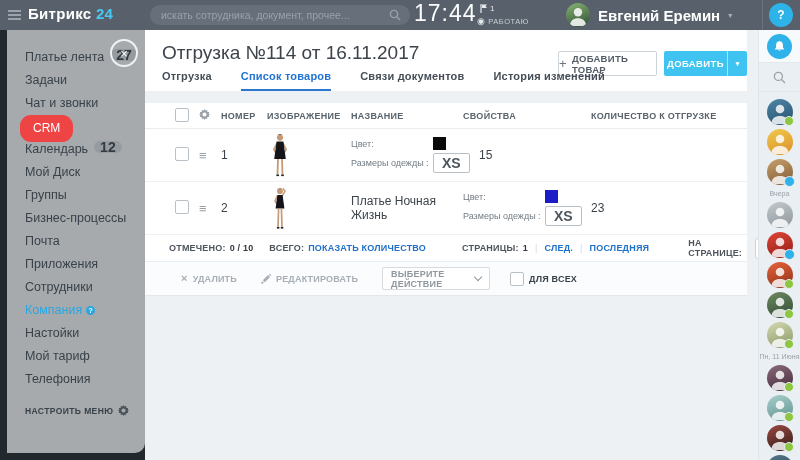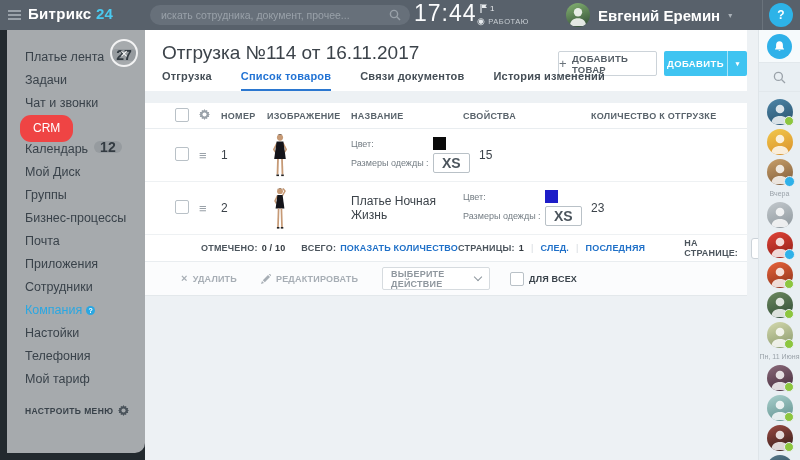--- a/index.html
+++ b/index.html
@@ -167,22 +167,22 @@
     <div class="mitem active"><span class="pill">CRM</span></div>
     <div class="mitem"><span>Календарь</span><span class="badge">12</span></div>
     <div class="mitem"><span>Мой Диск</span></div>
     <div class="mitem"><span>Группы</span></div>
     <div class="mitem"><span>Бизнес-процессы</span></div>
     <div class="mitem"><span>Почта</span></div>
     <div class="mitem"><span>Приложения</span></div>
     <div class="mitem"><span>Сотрудники</span></div>
     <div class="mitem company"><span>Компания</span><span class="cinfo">?</span></div>
     <div class="mitem"><span>Настойки</span></div>
+    <div class="mitem"><span>Мой тариф</span></div>
     <div class="mitem"><span>Телефония</span></div>
-    <div class="mitem"><span>Мой тариф</span></div>
     <div class="configure">
       <span>НАСТРОИТЬ МЕНЮ</span>
       <svg width="11" height="11" viewBox="0 0 12 12">
           <path fill="#4a535b" d="M6 0l1 1.7 1.9-.5.2 2 2 .2-.5 1.9L12 6l-1.4.7.5 1.9-2 .2-.2 2-1.9-.5L6 12l-1-1.7-1.9.5-.2-2-2-.2.5-1.9L0 6l1.4-.7-.5-1.9 2-.2.2-2 1.9.5z"></path>
           <circle cx="6" cy="6" r="2.2" fill="#a6aaad"></circle>
         </svg>
     </div>
   </div>
 </div>
 
@@ -278,30 +278,30 @@
             <span class="swatch" style="background: rgb(29, 29, 200);"></span>
           </span>
         <span class="prop-line">
             <span class="plabel">Размеры одежды :</span>
             <span class="size-badge">XS</span>
           </span>
       </span>
       <span class="cqty">23</span>
     </div>
 
-    <div class="grow gfoot" style="padding-left:56px">
+    <div class="grow gfoot" style="padding-left:24px">
       <span class="fgroup">
         <span>ОТМЕЧЕНО:</span>
         <span class="fvalue">0 / 10</span>
       </span>
       <span class="fgroup" style="margin-left:16px">
         <span>ВСЕГО:</span>
         <span class="flink">ПОКАЗАТЬ КОЛИЧЕСТВО</span>
       </span>
-      <span class="fgroup" style="">
+      <span class="fgroup" style="margin-left:36px">
         <span>СТРАНИЦЫ:</span>
         <span class="fvalue">1</span>
         <span class="fsep">|</span>
         <span class="flink" style="margin-left:0">СЛЕД.</span>
         <span class="fsep">|</span>
         <span class="flink" style="margin-left:0">ПОСЛЕДНЯЯ</span>
       </span>
       <span class="per-page">
         <span>НА СТРАНИЦЕ:</span>
         <span class="pp-select">

